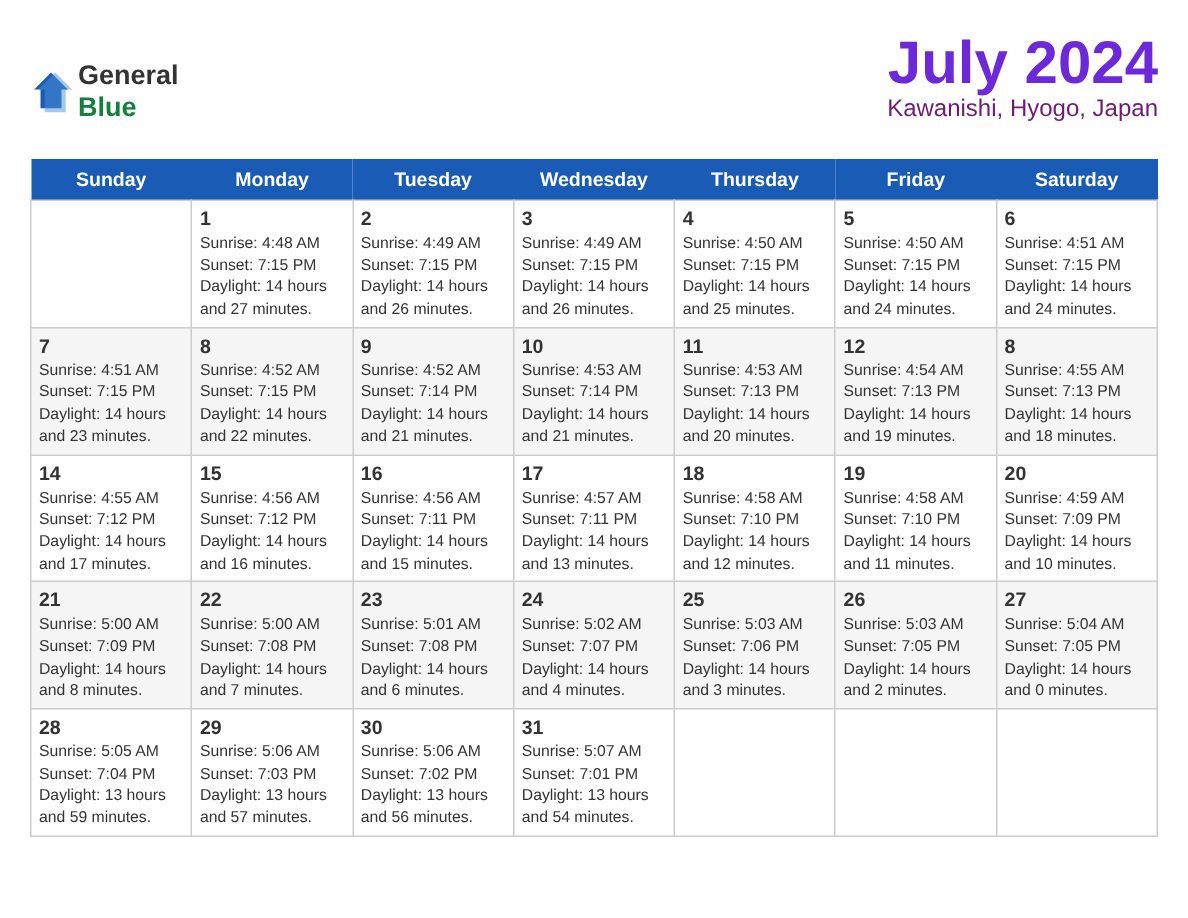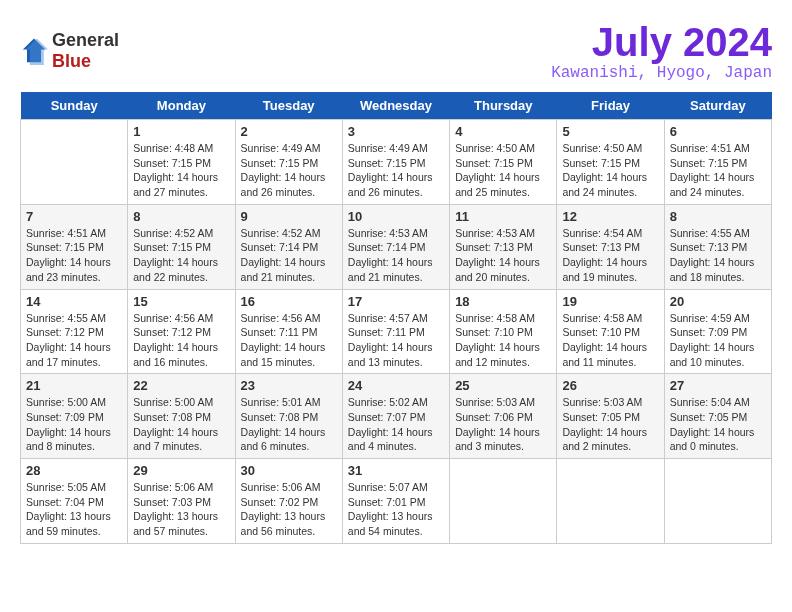--- a/index.html
+++ b/index.html
@@ -6,22 +6,22 @@
     body {
       font-family: Arial, sans-serif;
       background: #fff;
       width: 792px;
       min-height: 612px;
       padding: 20px;
     }
     .header-area {
       display: flex;
       justify-content: space-between;
-      align-items: center;
-      margin-bottom: 10px;
+      align-items: flex-end;
+      margin-bottom: 24px;
     }
     .logo {
       display: flex;
       align-items: center;
       gap: 4px;
     }
     .logo-icon {
       width: 28px;
       height: 28px;
     }
@@ -29,22 +29,21 @@
       text-align: right;
     }
     .month-title {
       font-size: 40px;
       font-weight: bold;
       color: #6d28d9;
       line-height: 1.1;
     }
     .location-title {
       font-size: 16px;
-      color: #8b5cf6;
-      font-family: Liberation Mono, monospace;
+      color: #701a75;
     }
     table {
       width: 100%;
       border-collapse: collapse;
       font-size: 11px;
     }
     .day-header {
       background-color: #1a5cb5;
       color: #fff;
       text-align: center;
@@ -89,21 +88,21 @@
 
 <div class="header-area">
   <div class="logo">
     <svg class="logo-icon" viewBox="0 0 40 40">
       <polygon points="20,2 36,18 30,18 30,36 10,36 10,18 4,18" fill="#1a5cb5"></polygon>
       <polygon points="24,2 40,18 34,18 34,40 14,40 14,18 8,18" fill="#4a8fd5" opacity="0.5"></polygon>
     </svg>
     <div>
       <div>
         <span style="font-size:18px;font-weight:bold;color:#333;">General</span><br>
-        <span style="font-size:18px;font-weight:bold;color:#b91c1c;">Blue</span>
+        <span style="font-size:18px;font-weight:bold;color:#15803d;">Blue</span>
       </div>
     </div>
   </div>
   <div class="title-area">
     <div class="month-title">July 2024</div>
     <div class="location-title">Kawanishi, Hyogo, Japan</div>
   </div>
 </div>
 
 <table>

